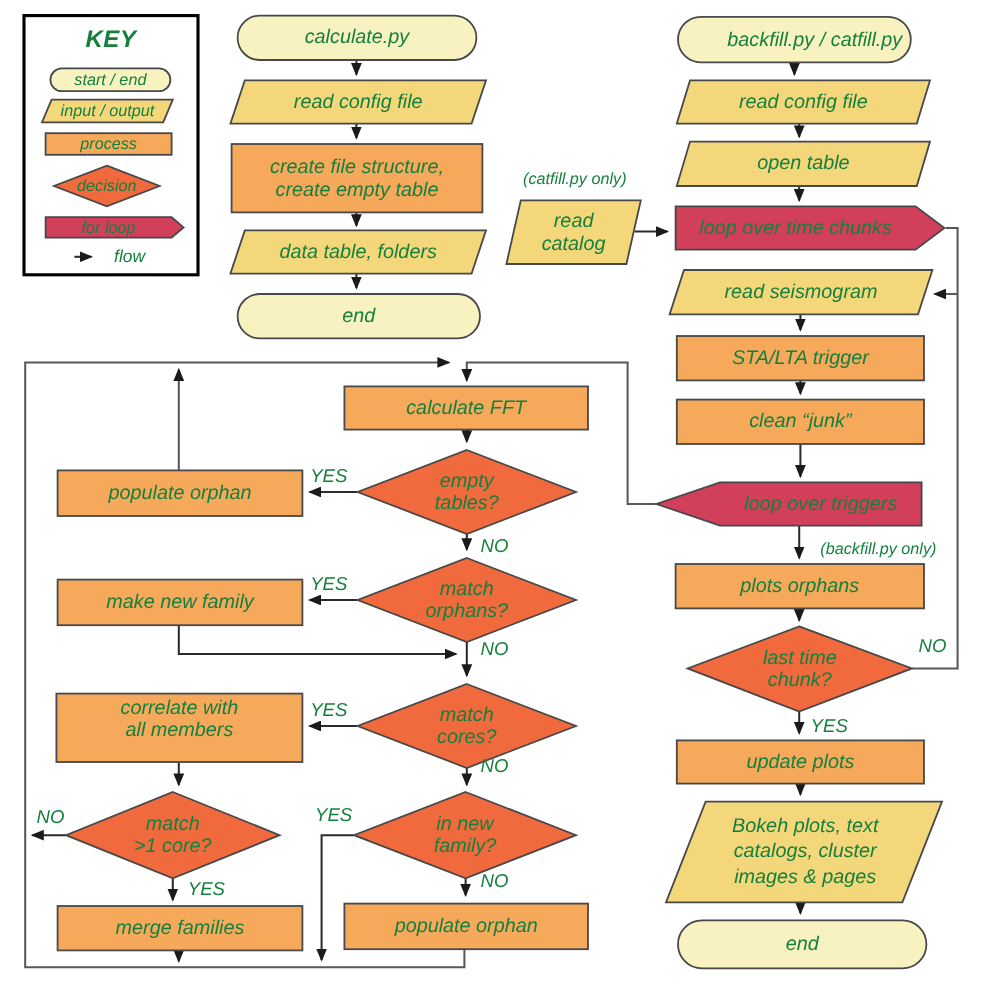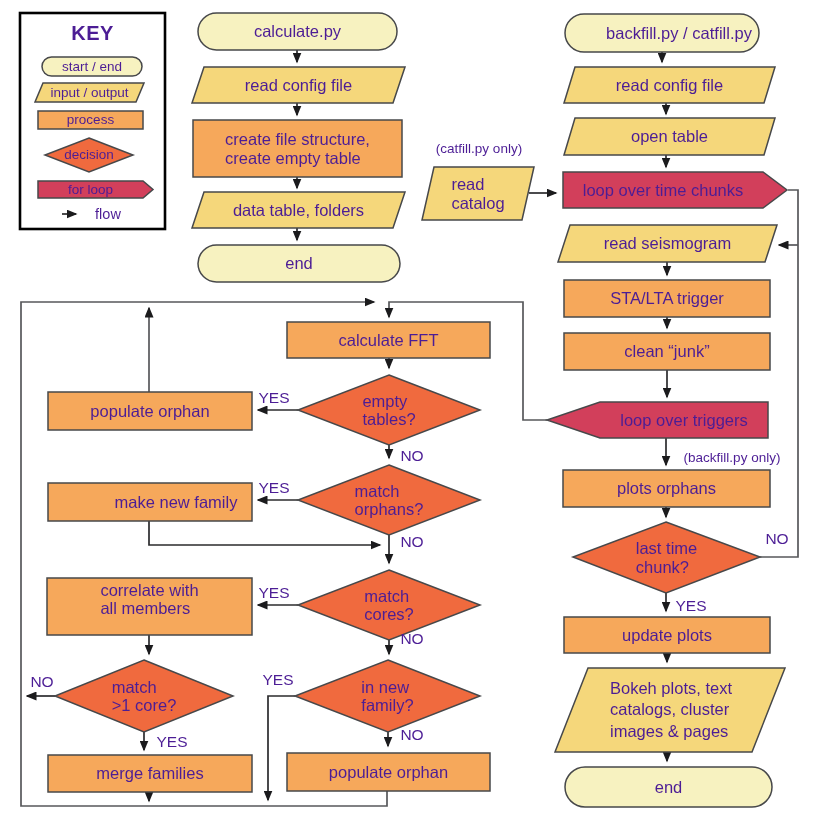--- a/index.html
+++ b/index.html
@@ -10,22 +10,22 @@
   .shape-term{fill:#F7F2C0;stroke:#47484A;stroke-width:1.5;}
   .shape-io{fill:#F5D77B;stroke:#47484A;stroke-width:1.5;}
   .shape-proc{fill:#F6A85B;stroke:#47484A;stroke-width:1.5;}
   .shape-dec{fill:#F06A3E;stroke:#47484A;stroke-width:1.5;}
   .shape-loop{fill:#D23F5B;stroke:#47484A;stroke-width:1.5;}
   .keybox{fill:#ffffff;stroke:#000000;stroke-width:2.6;}
   .rail{fill:none;stroke:#57585B;stroke-width:1.7;}
   .arr{fill:none;stroke:#2B2B2D;stroke-width:1.7;}
   
   .lbl{position:absolute;display:flex;align-items:center;justify-content:center;
-       text-align:left;font-size:16.5px;line-height:1.12;color:#4c1d95;
-       white-space:pre-line;pointer-events:none;}
+       text-align:center;font-size:16.5px;line-height:1.12;color:#15803d;
+       white-space:pre-line;pointer-events:none;font-style:italic;}
   .s13{font-size:13.5px;}
   .s15{font-size:15.5px;}
   .keyttl{font-size:20px;font-weight:bold;letter-spacing:.5px;}
   .k13{font-size:13.5px;}
   .lh{line-height:1.3;}
 </style>
 </head>
 <body>
 
 <div id="stage">
@@ -157,21 +157,21 @@
 
   <div class="lbl" style="left:287px;top:322px;width:203px;height:36px;">calculate FFT</div>
   <div class="lbl" style="left:298px;top:375px;width:182px;height:70px;">empty
 tables?</div>
   <div class="lbl s15" style="left:252px;top:389px;width:44px;height:18px;">YES</div>
   <div class="lbl" style="left:48px;top:392px;width:204px;height:38px;">populate orphan</div>
   <div class="lbl s15" style="left:392px;top:447px;width:40px;height:18px;">NO</div>
   <div class="lbl" style="left:298px;top:465px;width:182px;height:70px;">match
 orphans?</div>
   <div class="lbl s15" style="left:252px;top:479px;width:44px;height:18px;">YES</div>
-  <div class="lbl" style="left:48px;top:483px;width:204px;height:38px;padding-left:26px;">make new family</div>
+  <div class="lbl" style="left:48px;top:483px;width:204px;height:38px;">make new family</div>
   <div class="lbl s15" style="left:392px;top:533px;width:40px;height:18px;">NO</div>
   <div class="lbl" style="left:298px;top:570px;width:182px;height:70px;">match
 cores?</div>
   <div class="lbl s15" style="left:252px;top:584px;width:44px;height:18px;">YES</div>
   <div class="lbl" style="left:47px;top:578px;width:205px;height:42px;">correlate with
 all members</div>
   <div class="lbl s15" style="left:392px;top:630px;width:40px;height:18px;">NO</div>
   <div class="lbl" style="left:55px;top:660px;width:178px;height:72px;">match
 &gt;1 core?</div>
   <div class="lbl s15" style="left:22px;top:673px;width:40px;height:18px;">NO</div>

